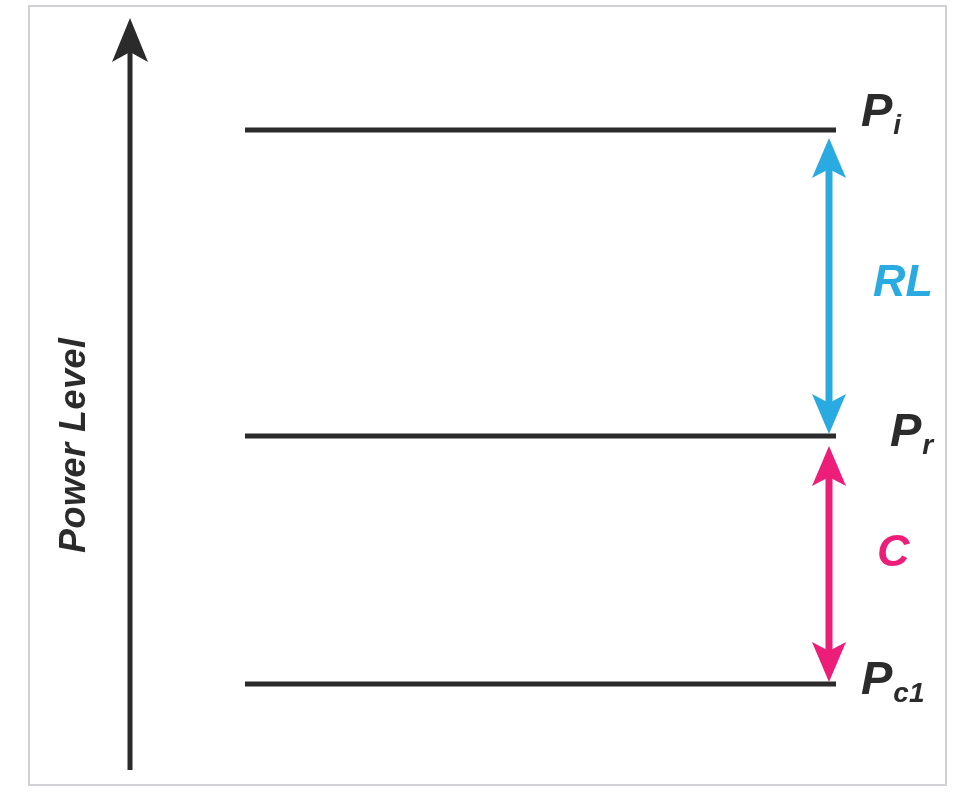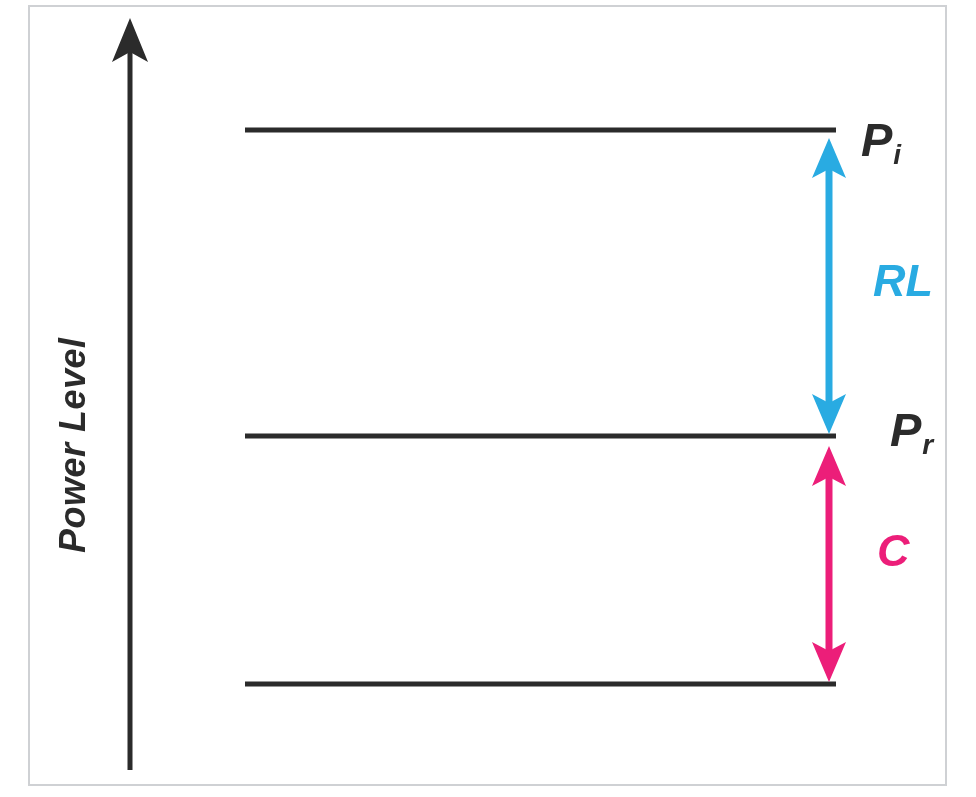--- a/index.html
+++ b/index.html
@@ -100,26 +100,29 @@
 
     <g>
       <line x1="829" y1="460" x2="829" y2="668" stroke="#ec1e79" stroke-width="7"></line>
       <polygon points="829,446 812,486 829,477 846,486" fill="#ec1e79"></polygon>
       <polygon points="829,682 812,642 829,651 846,642" fill="#ec1e79"></polygon>
     </g>
   </svg>
 
   <div class="axis-title" style="transform: translate(52px, 553px) rotate(-90deg);">Power Level</div>
 
-  <div class="level-label" style="left:861px; top:116px;">
+  <div class="level-label" style="left:861px; top:86px;">
     <span>P</span><span class="sub">i</span>
   </div>
 
   <div class="level-label" style="left:890px; top:406px;">
     <span>P</span><span class="sub">r</span>
   </div>
 
+  <div class="level-label" style="left:861px; top:654px;">
+    <span>P</span><span class="sub">c1</span>
+  </div>
 
   <div class="gap-label" style="left:873px; top:258px; color:#29abe2;">RL</div>
 
   <div class="gap-label" style="left:877px; top:528px; color:#ec1e79;">C</div>
 
 </div>
 
 </body></html>

